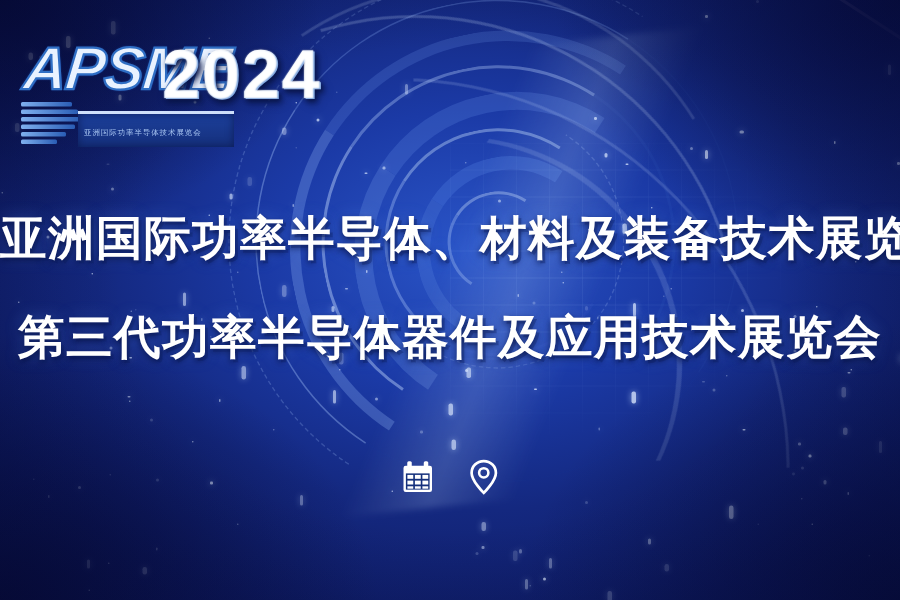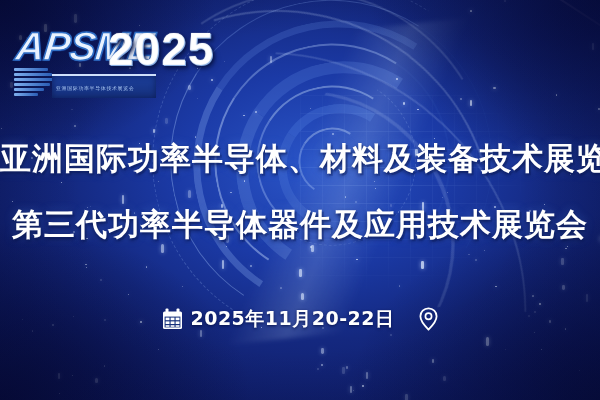--- a/index.html
+++ b/index.html
@@ -463,21 +463,21 @@
           <i></i>
           <i></i>
           <i></i>
       </div>
     </div>
     <div class="logo-tagline-bar"></div>
     <div class="logo-text">APSME</div>
     <div class="logo-tagline">亚洲国际功率半导体技术展览会</div>
   </div>
 
-  <div class="year">2025</div>
+  <div class="year">2024</div>
 
   <div class="headline headline-1">亚洲国际功率半导体、材料及装备技术展览会</div>
   <div class="headline headline-2">第三代功率半导体器件及应用技术展览会</div>
 
   <div class="info-row">
     <div class="info-item">
       <span>
         <svg class="icon-svg" width="21" height="22" viewBox="0 0 21 22" aria-hidden="true">
           <rect x="3.5" y="0.5" width="3" height="4.5" rx="1" fill="#ffffff"></rect>
           <rect x="14.5" y="0.5" width="3" height="4.5" rx="1" fill="#ffffff"></rect>
@@ -489,21 +489,20 @@
             <rect x="13.6" y="9.6" width="3.9" height="2.6"></rect>
             <rect x="3.6" y="13.4" width="3.9" height="2.6"></rect>
             <rect x="8.6" y="13.4" width="3.9" height="2.6"></rect>
             <rect x="13.6" y="13.4" width="3.9" height="2.6"></rect>
             <rect x="3.6" y="17.2" width="3.9" height="1.6"></rect>
             <rect x="8.6" y="17.2" width="3.9" height="1.6"></rect>
             <rect x="13.6" y="17.2" width="3.9" height="1.6"></rect>
           </g>
         </svg>
       </span>
-      <span class="info-text">2025年11月20-22日</span>
     </div>
 
     <div class="info-item">
       <span>
         <svg class="icon-svg" width="19" height="24" viewBox="0 0 19 24" aria-hidden="true">
           <path d="M9.5 1.4 C4.9 1.4 1.4 4.9 1.4 9.3 C1.4 14.6 9.5 22.6 9.5 22.6 C9.5 22.6 17.6 14.6 17.6 9.3 C17.6 4.9 14.1 1.4 9.5 1.4 Z" fill="none" stroke="#ffffff" stroke-width="1.8"></path>
           <circle cx="9.5" cy="9.2" r="3.1" fill="none" stroke="#ffffff" stroke-width="1.7"></circle>
         </svg>
       </span>
     </div>

